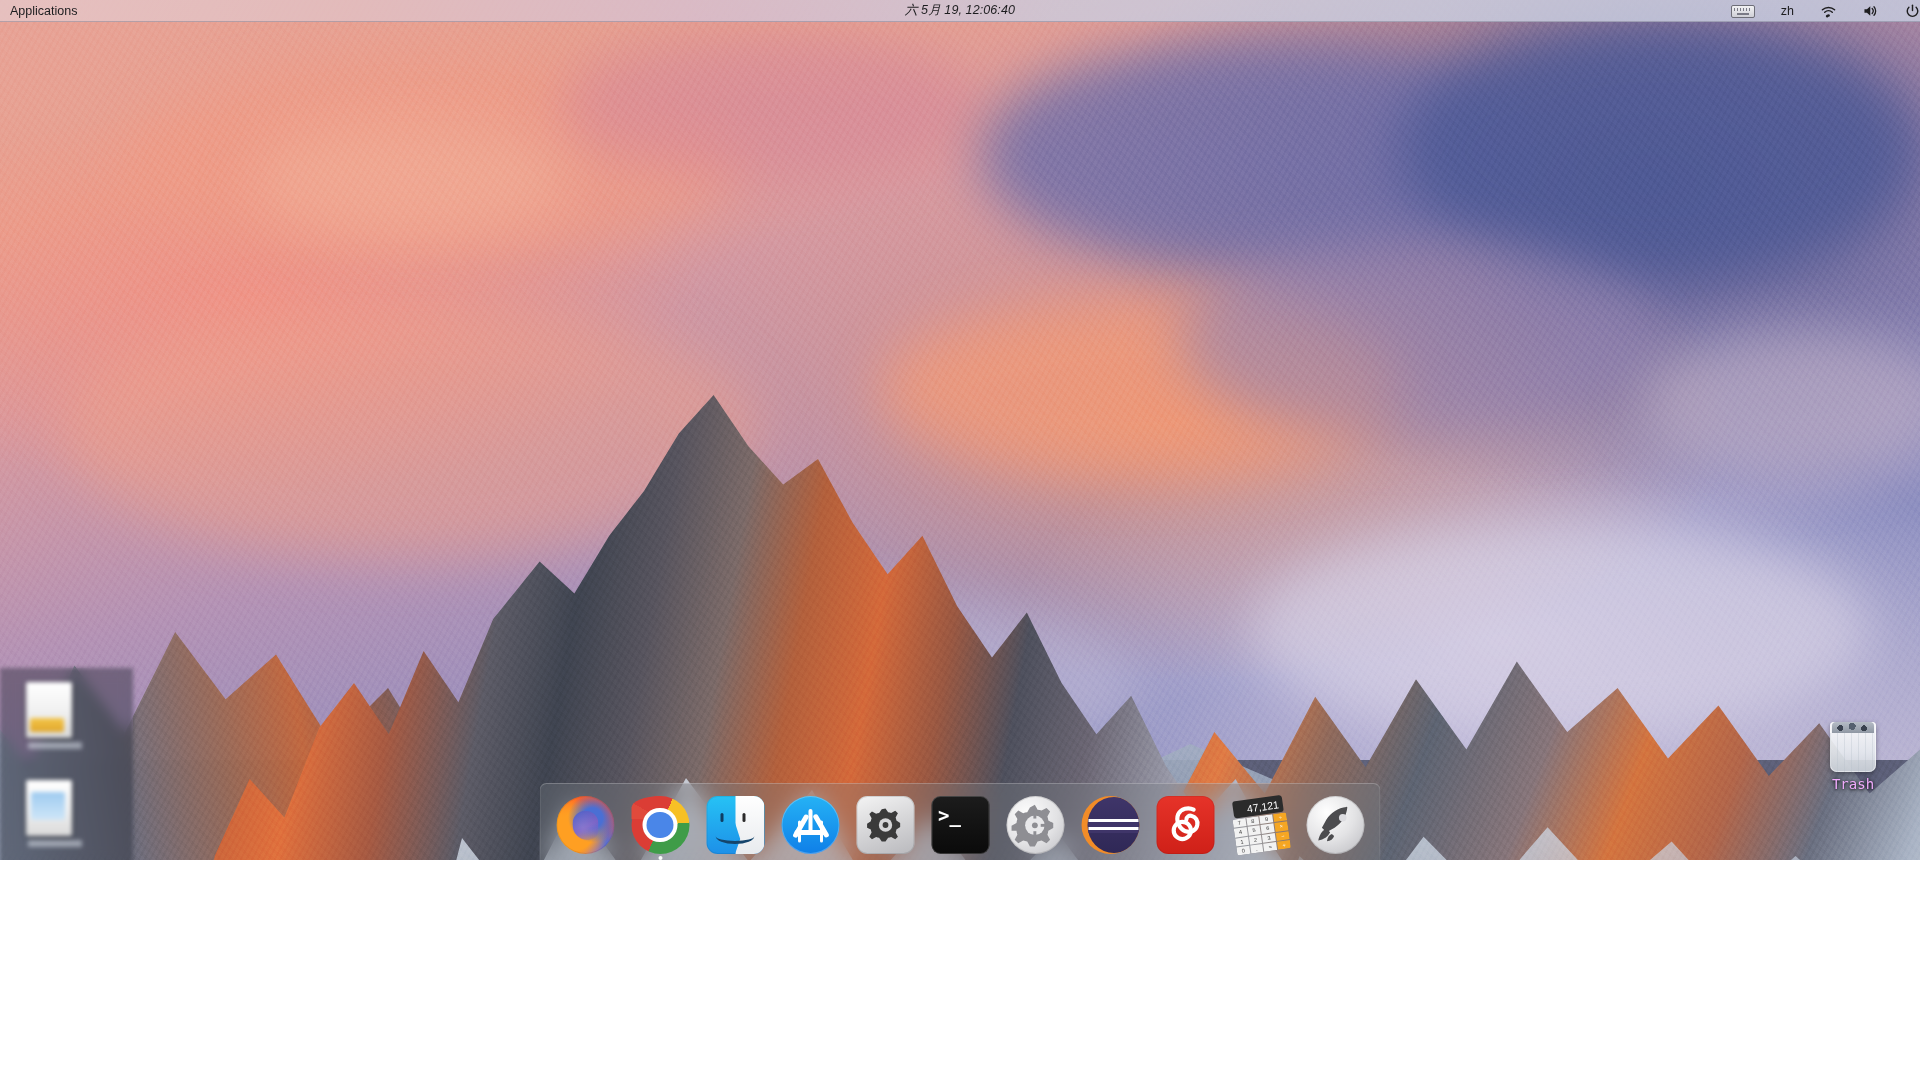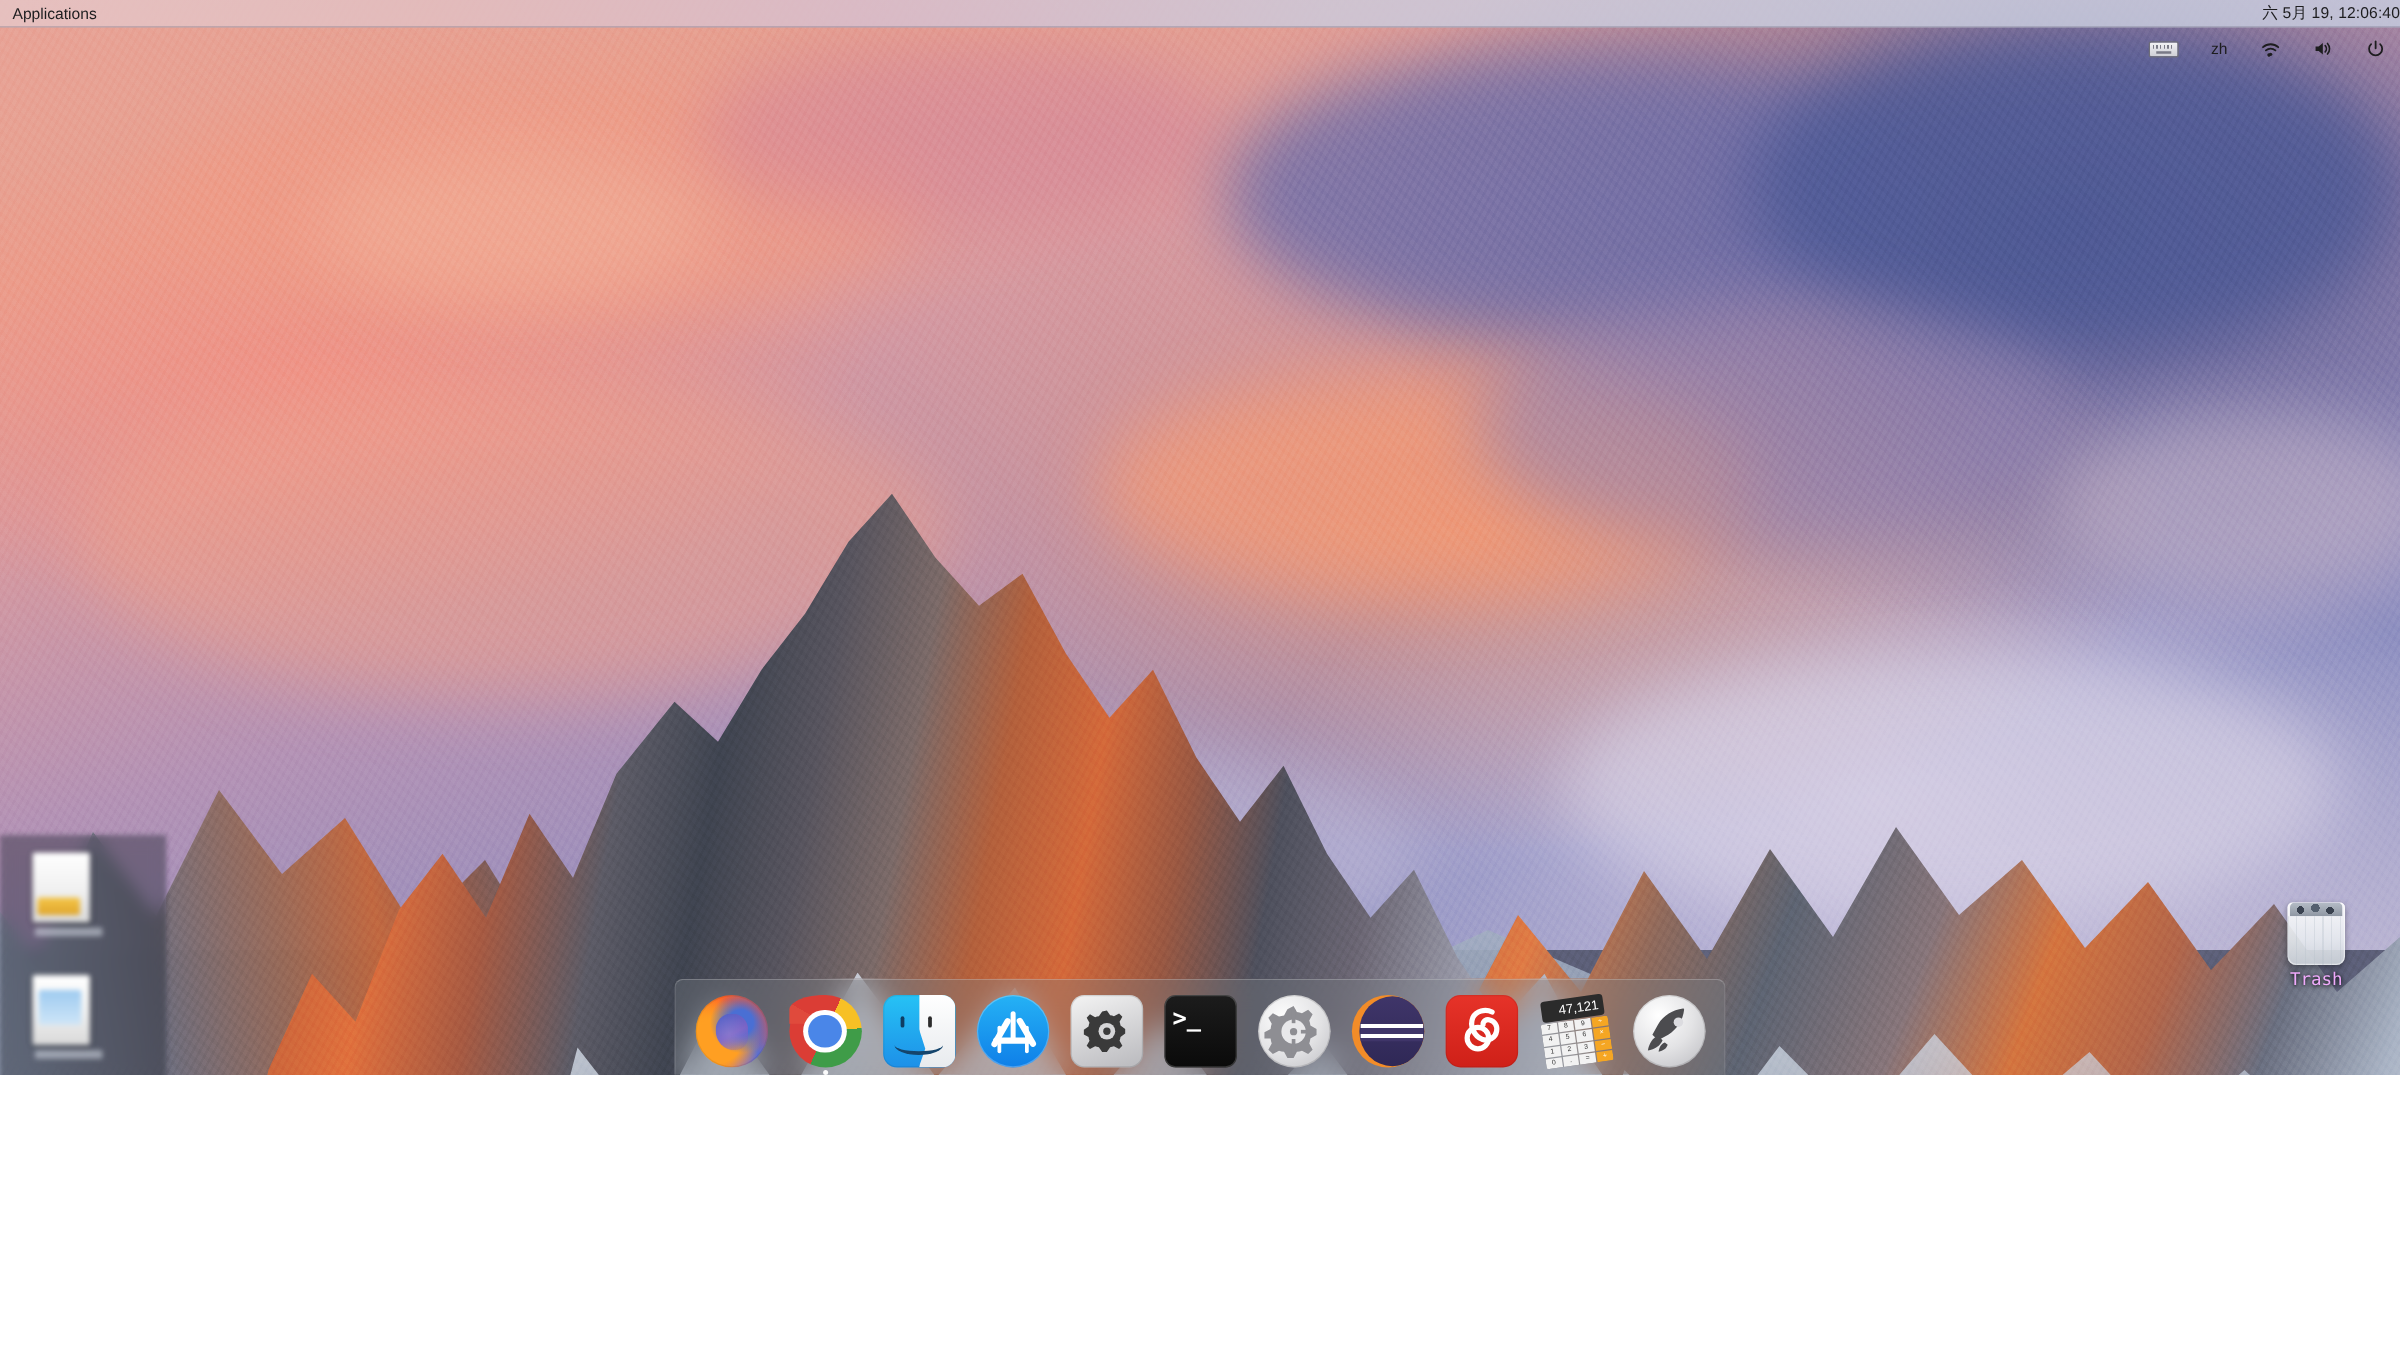--- a/index.html
+++ b/index.html
@@ -133,26 +133,26 @@
       rgba(200,202,220,0.88) 75%, rgba(196,200,220,0.88) 100%);
     border-bottom: 1px solid rgba(120,120,140,0.45);
     box-sizing: border-box;
     font-size: 12.5px;
     color: #1d1d1f;
     z-index: 40;
   }
   #menubar .mb-left { padding-left:10px; display:flex; align-items:center; gap:16px; }
   .mb-menu { cursor:default; }
   .mb-center {
-    position:absolute; left:0; right:0; text-align:right;
-    font-size:12.5px; letter-spacing:.1px; pointer-events:none;
+    position:absolute; left:0; right:0; text-align:center;
+    font-size:12.5px; letter-spacing:.1px; pointer-events:none;font-style:italic;
   }
   .mb-right {
-    position:absolute; right:12px; top:0; height:22px;
-    display:flex; align-items:center; gap:26px;margin-top:28px;
+    position:absolute; right:0; top:0; height:22px;
+    display:flex; align-items:center; gap:26px;
   }
   .mb-right .ic { display:flex; align-items:center; }
   .kbd-icon {
     width:22px; height:11px; border:1px solid #6e6e78;
     background: linear-gradient(180deg,#f2f2f4,#cfcfd6);
     border-radius:2px; position:relative;
   }
   .kbd-icon::before{
     content:""; position:absolute; left:2px; top:2px; right:2px; height:3px;
     background:

